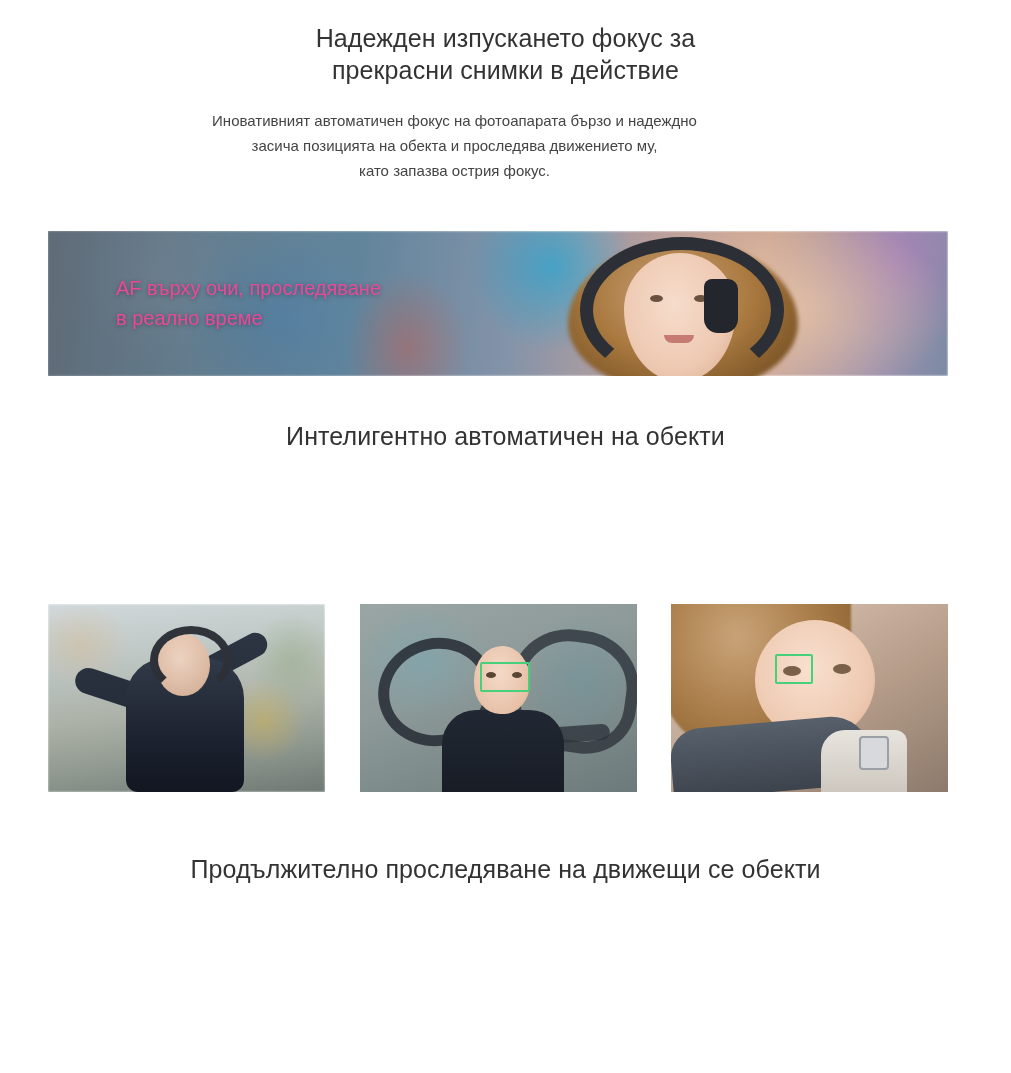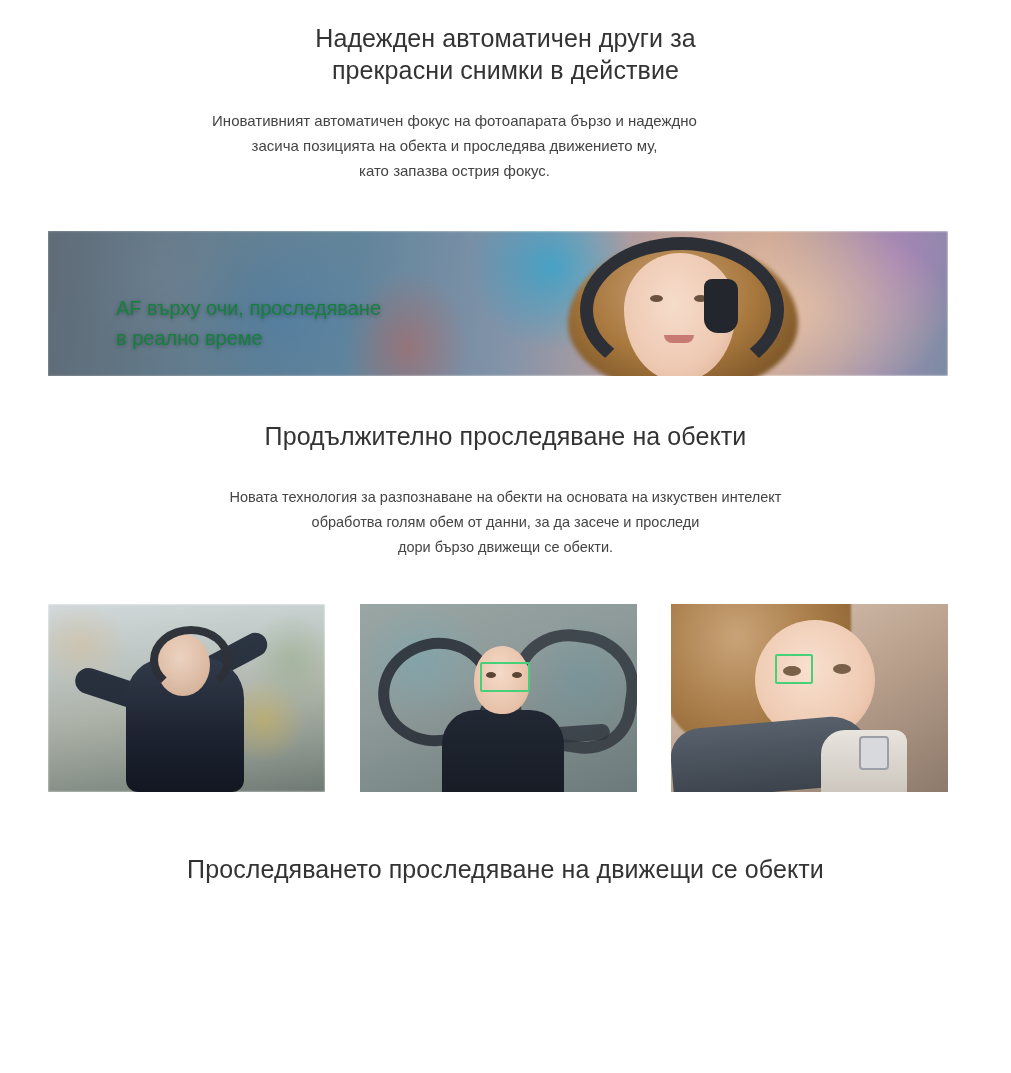--- a/index.html
+++ b/index.html
@@ -145,22 +145,22 @@
     background: #c77a72;
   }
   .hero-vignette {
     position: absolute;
     inset: 0;
     background: linear-gradient(90deg, rgba(40,52,64,0.45) 0%, rgba(40,52,64,0.18) 35%, rgba(255,255,255,0) 60%);
   }
   #hero-caption {
     position: absolute;
     left: 68px;
-    top: 62px;
-    color: #15803d;
+    top: 42px;
+    color: #ec4899;
     font-size: 20px;
     line-height: 30px;
     font-weight: 400;
     text-shadow: 0 1px 4px rgba(0,0,0,0.35);
     white-space: pre-line;
   }
 
   
   #block2-title {
     position: absolute;
@@ -406,21 +406,21 @@
     left: 0;
     width: 1011px;
   }
   .pre { white-space: pre-line; }
 </style>
 </head>
 <body>
 
 <div class="page">
 
-  <div class="section-title pre" id="block1-title">Надежден автоматичен други за
+  <div class="section-title pre" id="block1-title">Надежден изпускането фокус за
 прекрасни снимки в действие</div>
   <div class="section-body pre" id="block1-body">Иновативният автоматичен фокус на фотоапарата бързо и надеждно
 засича позицията на обекта и проследява движението му,
 като запазва острия фокус.</div>
 
   <div id="hero">
     <div class="hero-bg"></div>
     <div class="hero-girl">
       <div class="hero-hair"></div>
       <div class="hero-face"></div>
@@ -428,24 +428,21 @@
       <div class="hero-eye" id="hero-eye-r"></div>
       <div class="hero-mouth"></div>
       <div class="hero-headphone"></div>
       <div class="hero-cup"></div>
     </div>
     <div class="hero-vignette"></div>
     <div id="hero-caption" class="pre">AF върху очи, проследяване
 в реално време</div>
   </div>
 
-  <div class="section-title" id="block2-title">Продължително проследяване на обекти</div>
-  <div class="section-body small pre" id="block2-body">Новата технология за разпознаване на обекти на основата на изкуствен интелект
-обработва голям обем от данни, за да засече и проследи
-дори бързо движещи се обекти.</div>
+  <div class="section-title" id="block2-title">Интелигентно автоматичен на обекти</div>
 
   <div id="photo-row">
 
     <div class="photo">
       <div class="p1-bg"></div>
       <div class="p1-hair"></div>
       <div class="p1-armL"></div>
       <div class="p1-armR"></div>
       <div class="p1-body"></div>
       <div class="p1-head"></div>
@@ -473,15 +470,15 @@
       <div class="p3-eye" id="p3-eye-l"></div>
       <div class="p3-eye" id="p3-eye-r"></div>
       <div class="p3-box"></div>
       <div class="p3-arm"></div>
       <div class="p3-sleeve"></div>
       <div class="p3-watch"></div>
     </div>
 
   </div>
 
-  <div class="section-title" id="block3-title">Проследяването проследяване на движещи се обекти</div>
+  <div class="section-title" id="block3-title">Продължително проследяване на движещи се обекти</div>
 
 </div>
 
 </body></html>

